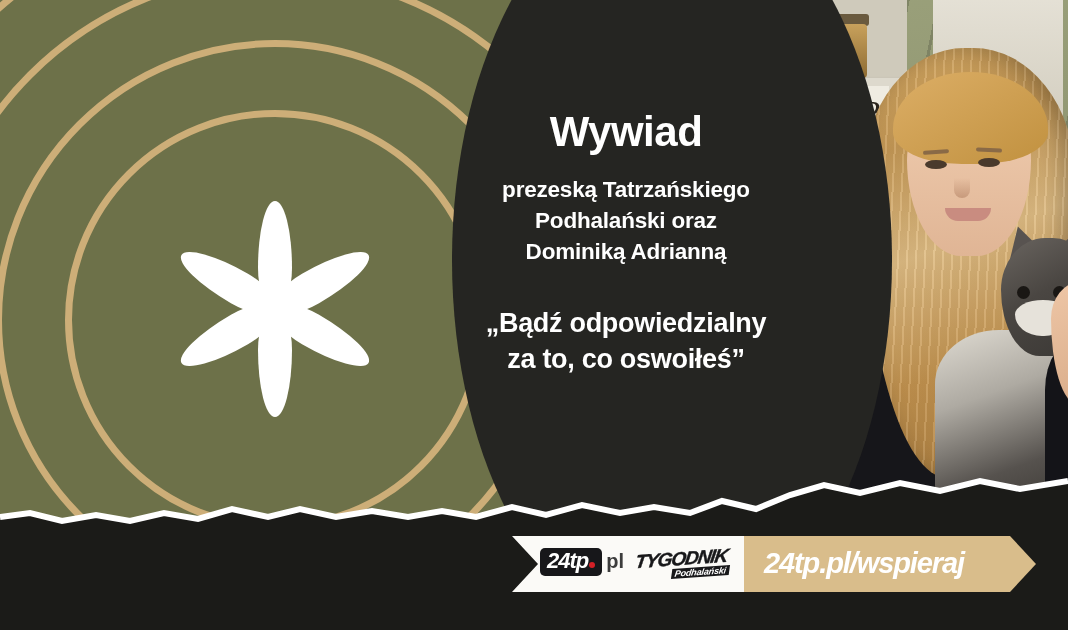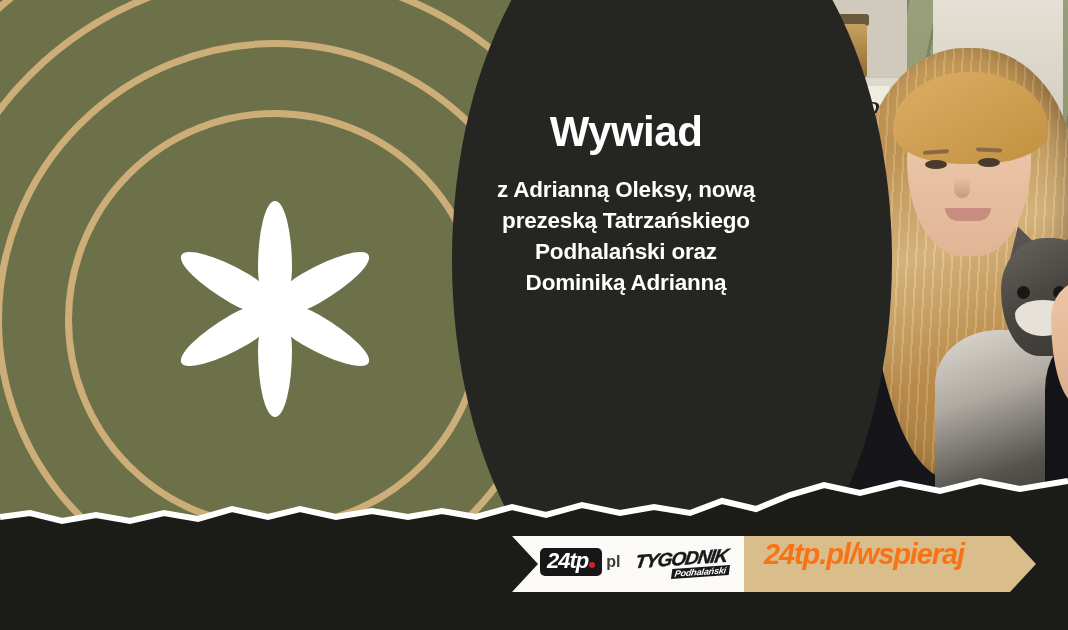--- a/index.html
+++ b/index.html
@@ -293,21 +293,21 @@
   .logo-dot {
     display: inline-block;
     width: 6px; height: 6px;
     background: #d42027;
     border-radius: 50%;
     margin-left: 1px;
     vertical-align: baseline;
   }
   .logo-pl {
     color: #3c3c3c;
-    font-size: 16px;
+    font-size: 20px;
     font-weight: bold;
     margin-left: 4px;
   }
   .logo-tyg {
     position: absolute;
     left: 124px; top: 10px;
     width: 104px; height: 36px;
   }
   .tyg-main {
     position: absolute;
@@ -327,26 +327,26 @@
     font-weight: bold;
     font-style: italic;
     letter-spacing: -0.2px;
     color: #ffffff;
     background: #18181a;
     padding: 0 3px;
     transform: skewX(-12deg) rotate(-4deg);
   }
   .banner-url {
     position: absolute;
-    left: 252px; top: 2px;
+    left: 252px; top: 11px;
     font-size: 29px;
     font-weight: bold;
     font-style: italic;
     letter-spacing: -1.1px;
-    color: #f97316;
+    color: #ffffff;
   }
 </style>
 </head>
 <body>
 
 <div id="stage">
 
   <div class="green-panel">
     <div class="ring" style="left:65px; top:110px; width:420px; height:420px;"></div>
     <div class="ring" style="left:-5px; top:40px; width:560px; height:560px;"></div>
@@ -400,24 +400,27 @@
     <div class="hand"></div>
     <div class="ring-finger"></div>
   </div>
 
   <div class="black-blob"></div>
   <div class="black-cover"></div>
 
   <div class="text-block">
     <div class="headline">Wywiad</div>
     <div class="subhead">
-      <div>z Adrianną Oleksy, nową</div>
       <div>prezeską Tatrzańskiego</div>
       <div>Podhalański oraz</div>
       <div>Dominiką Adrianną</div>
+    </div>
+    <div class="quote">
+      <div>„Bądź odpowiedzialny</div>
+      <div>za to, co oswoiłeś”</div>
     </div>
   </div>
 
   <div class="bottom-black">
     <svg width="1068" height="175" viewBox="0 0 1068 175" xmlns="http://www.w3.org/2000/svg">
       <path d="M0,62 L30,58 L62,66 L96,60 L130,66 L164,58 L198,64 L232,54 L268,62 L300,54 L336,62 L372,56 L408,62 L442,56 L476,62 L512,52 L546,60 L582,50 L620,58 L654,52 L690,58 L722,46 L756,54 L790,40 L824,30 L860,38 L900,28 L940,36 L980,26 L1020,34 L1068,26 L1068,175 L0,175 Z" fill="#1b1b18"></path>
       <path d="M0,62 L30,58 L62,66 L96,60 L130,66 L164,58 L198,64 L232,54 L268,62 L300,54 L336,62 L372,56 L408,62 L442,56 L476,62 L512,52 L546,60 L582,50 L620,58 L654,52 L690,58 L722,46 L756,54 L790,40 L824,30 L860,38 L900,28 L940,36 L980,26 L1020,34 L1068,26" fill="none" stroke="#ffffff" stroke-width="6" stroke-linejoin="miter"></path>
     </svg>
   </div>
 

